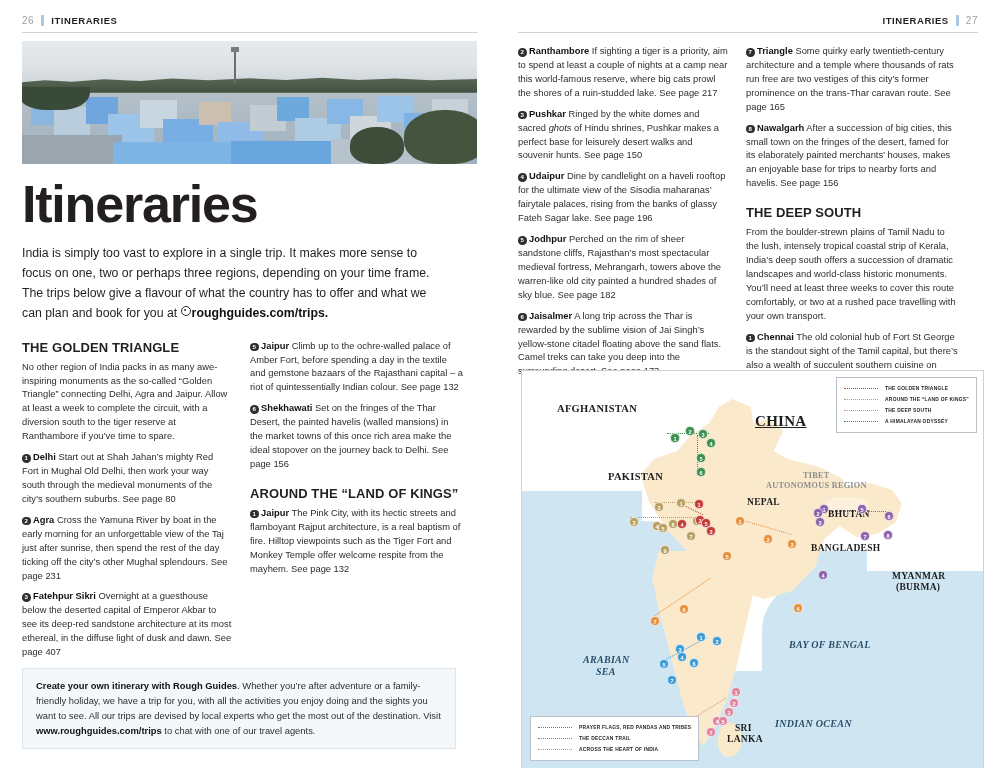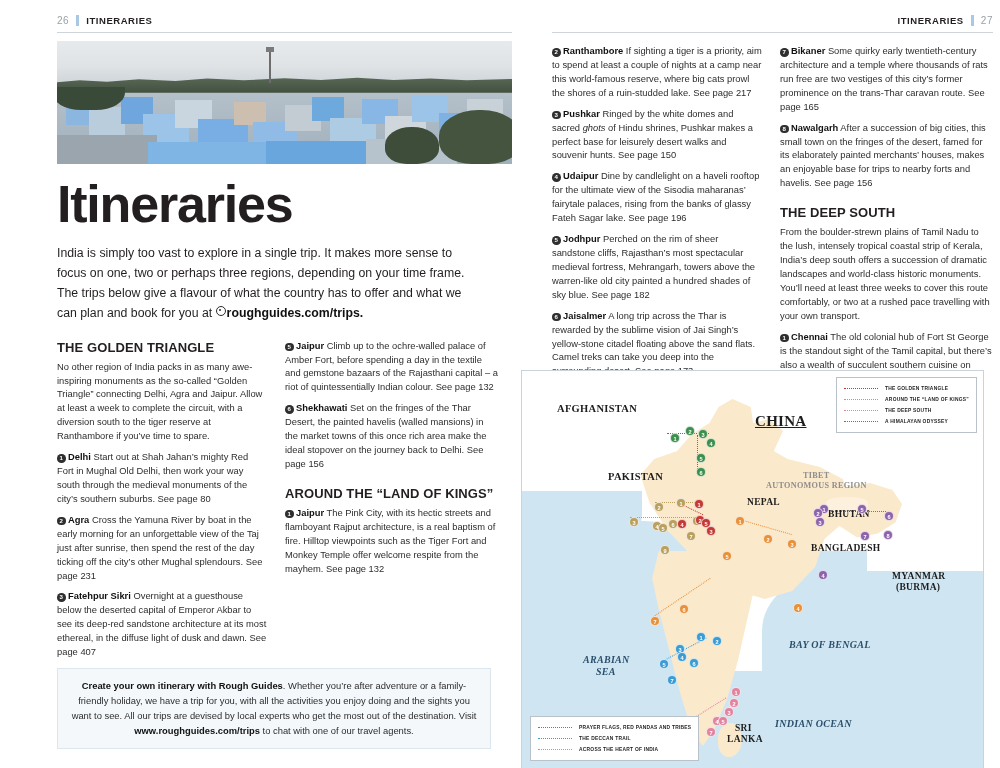--- a/index.html
+++ b/index.html
@@ -4,21 +4,21 @@
 <style>
   html,body{margin:0;padding:0;}
   body{
     width:1000px;height:768px;overflow:hidden;
     background:#ffffff;
     font-family:"Liberation Sans", sans-serif;
     color:#231f20;
   }
   .spread{position:relative;width:1000px;height:768px;display:flex;}
   .page{position:relative;height:768px;box-sizing:border-box;}
-  .page-left{width:500px;padding:12px 22px 12px 22px;margin-left:35px;}
+  .page-left{width:500px;padding:12px 22px 12px 22px;}
   .page-right{width:500px;padding:12px 22px 0 18px;}
 
   
   .runhead{display:flex;align-items:center;height:16px;font-size:9.5px;letter-spacing:.55px;font-weight:bold;}
   .runhead-left{justify-content:flex-start;}
   .runhead-right{justify-content:flex-end;}
   .folio{color:#9aa0a6;font-weight:normal;font-size:10px;}
   .rule-tick{width:3px;height:11px;background:#a9c8e4;margin:0 7px;flex:none;}
   .runhead-title{color:#231f20;}
   .head-rule{height:1px;background:#cfd4d9;margin-top:4px;}
@@ -55,21 +55,21 @@
   p.body:last-child{margin-bottom:0;}
   .bnum{display:inline-block;width:8.5px;height:8.5px;line-height:8.5px;border-radius:50%;
         background:#2f2f2f;color:#fff;font-size:6.1px;text-align:center;font-weight:bold;
         position:relative;top:0px;margin-right:2.5px;}
   .bold{font-weight:bold;color:#111;}
   .ital{font-style:italic;}
 
   
   .promo{position:absolute;left:22px;top:668px;width:434px;box-sizing:border-box;
          background:#f4f8fb;border:1px solid #dce6ee;padding:10px 13px;}
-  .promo p{margin:0;font-size:9.4px;line-height:1.58;color:#2d2d2d;text-align:center;}
+  .promo p{margin:0;font-size:9.4px;line-height:1.58;color:#2d2d2d;}
 
   
   .mapwrap{position:absolute;left:521px;top:370px;width:461px;height:398px;
            border:1px solid #cbd3da;background:#ffffff;overflow:hidden;}
   .sea{position:absolute;inset:0;background:#ffffff;}
   .ocean{position:absolute;background:#cfe6f2;}
   .land{position:absolute;background:#fbe9cb;}
   .lbl{position:absolute;font-family:"Liberation Serif", serif;font-weight:bold;
        color:#1d1d1d;white-space:nowrap;letter-spacing:.3px;}
   .lbl.sea-lbl{font-style:italic;color:#2b4f6b;font-weight:bold;}
@@ -208,21 +208,21 @@
           <span>Perched on the rim of sheer sandstone cliffs, Rajasthan’s most spectacular medieval fortress, Mehrangarh, towers above the warren-like old city painted a hundred shades of sky blue. See page 182</span>
         </p>
         <p class="body">
           <span class="bnum">6</span><span class="bold">Jaisalmer</span>
           <span>A long trip across the Thar is rewarded by the sublime vision of Jai Singh’s yellow-stone citadel floating above the sand flats. Camel treks can take you deep into the surrounding desert. See page 173</span>
         </p>
       </div>
 
       <div class="col col-r">
         <p class="body">
-          <span class="bnum">7</span><span class="bold">Bikaner</span>
+          <span class="bnum">7</span><span class="bold">Triangle</span>
           <span>Some quirky early twentieth-century architecture and a temple where thousands of rats run free are two vestiges of this city’s former prominence on the trans-Thar caravan route. See page 165</span>
         </p>
         <p class="body">
           <span class="bnum">8</span><span class="bold">Nawalgarh</span>
           <span>After a succession of big cities, this small town on the fringes of the desert, famed for its elaborately painted merchants’ houses, makes an enjoyable base for trips to nearby forts and havelis. See page 156</span>
         </p>
 
         <h2 class="sechead spaced">THE DEEP SOUTH</h2>
         <p class="body">From the boulder-strewn plains of Tamil Nadu to the lush, intensely tropical coastal strip of Kerala, India’s deep south offers a succession of dramatic landscapes and world-class historic monuments. You’ll need at least three weeks to cover this route comfortably, or two at a rushed pace travelling with your own transport.</p>
         <p class="body">

